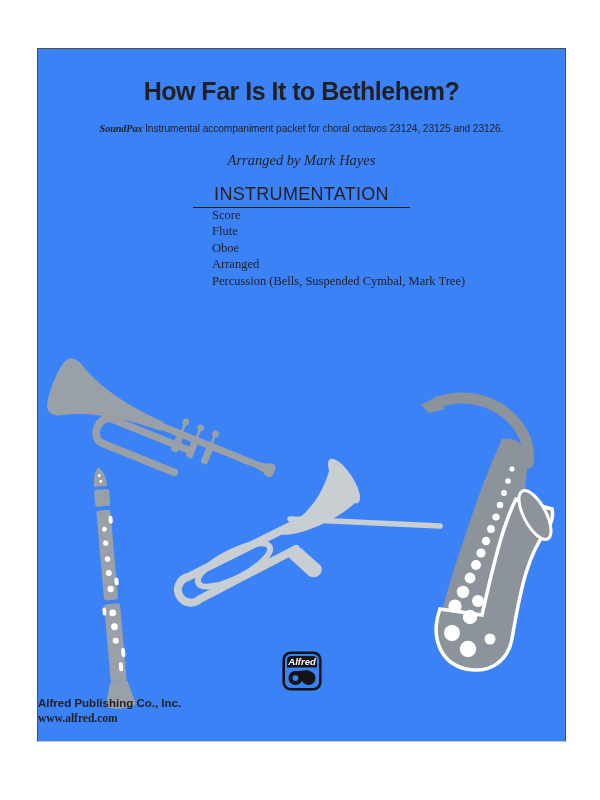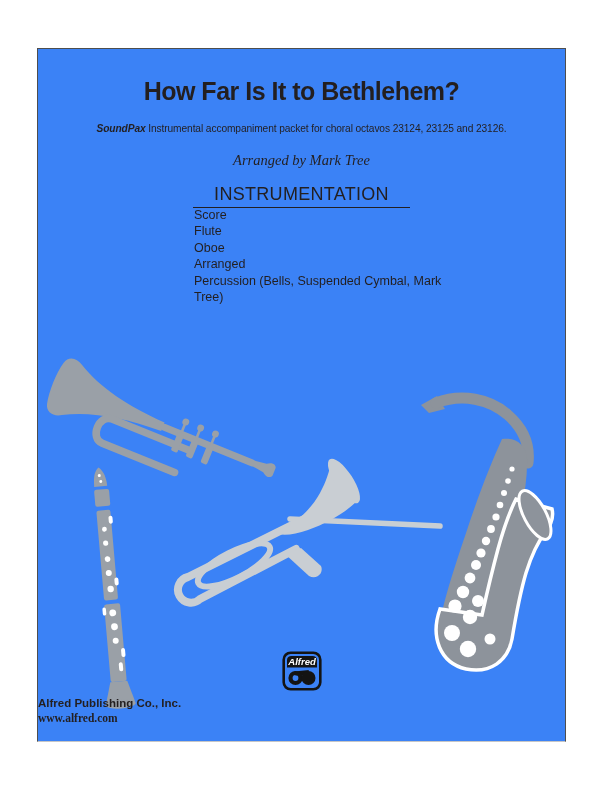--- a/index.html
+++ b/index.html
@@ -17,33 +17,33 @@
   }
   .title {
     position:absolute; top:28px; left:0; width:100%; text-align:center;
     font-size:25px; font-weight:bold; letter-spacing:-0.5px;
     color:var(--title,#231f20); white-space:nowrap;
   }
   .subtitle {
     position:absolute; top:74px; left:0; width:100%; text-align:center;
     font-size:10.2px; letter-spacing:-0.1px; white-space:nowrap;
   }
-  .subtitle .brand { font-weight:bold; font-style:italic; }
+  .subtitle .brand { font-weight:bold; font-style:italic;font-family:Liberation Serif, serif; }
   .arranger {
     position:absolute; top:103px; left:0; width:100%; text-align:center;
     font-family:"Liberation Serif", serif; font-style:italic; font-size:14.5px;
   }
   .instr-heading { position:absolute; top:135px; left:0; width:100%; text-align:center; font-size:18px; }
   .instr-heading span {
     display:inline-block; padding:0 21px 2px 21px;
     border-bottom:1.5px solid var(--text,#231f20); letter-spacing:0.3px;
   }
   .instr-list {
-    position:absolute; top:158px; left:156px; width:262px;
-    font-size:12.5px; line-height:16.4px;
+    position:absolute; top:158px; left:174px; width:262px;
+    font-size:12.5px; line-height:16.4px;font-family:Liberation Serif, serif;
   }
   .artwork { position:absolute; left:0; top:0; width:529px; height:694px; }
   .sil-mid-f { fill:var(--sil-mid,#9aa0a7); }
   .sil-mid-s { stroke:var(--sil-mid,#9aa0a7); fill:none; }
   .sil-light-f { fill:var(--sil-light,#c9ced3); }
   .sil-light-s { stroke:var(--sil-light,#c9ced3); fill:none; }
   .sil-dark-f { fill:var(--sil-dark,#8d939b); }
   .sil-dark-s { stroke:var(--sil-dark,#8d939b); fill:none; }
   .logo { position:absolute; top:602px; left:50%; transform:translateX(-50%); }
   .logo-ink-f { fill:var(--logo,#141414); }
@@ -57,21 +57,21 @@
 </style>
 </head>
 <body>
 
 <div class="page">
 
   <div class="title">How Far Is It to Bethlehem?</div>
 
   <div class="subtitle"><span class="brand">SoundPax</span><span> Instrumental accompaniment packet for choral octavos 23124, 23125 and 23126.</span></div>
 
-  <div class="arranger">Arranged by Mark Tree</div>
+  <div class="arranger">Arranged by Mark Hayes</div>
 
   <div class="instr-heading">
     <span>INSTRUMENTATION</span>
   </div>
 
   <div class="instr-list">
     <div>Score</div>
     <div>Flute</div>
     <div>Oboe</div>
     <div>Arranged</div>

